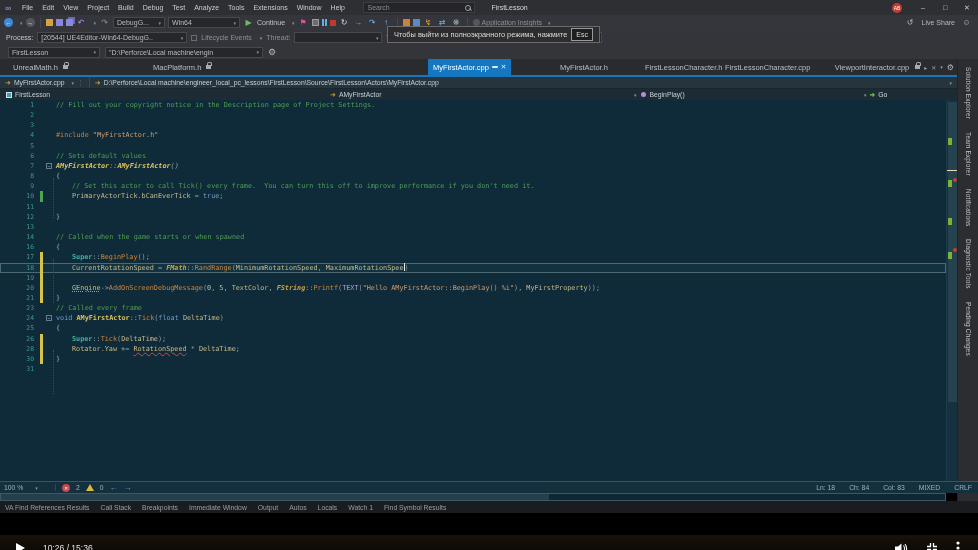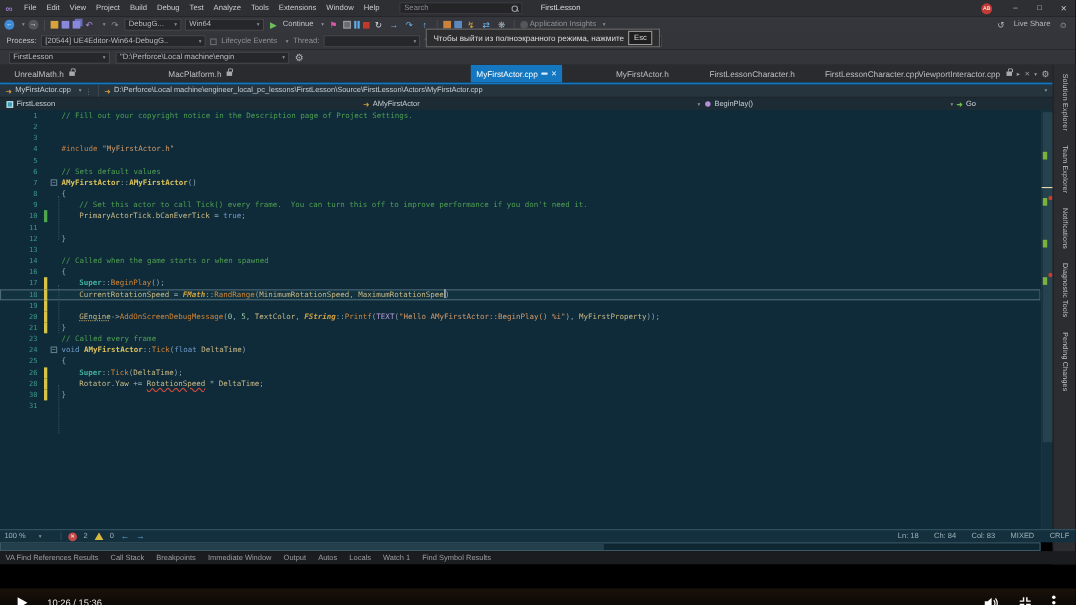--- a/index.html
+++ b/index.html
@@ -251,21 +251,21 @@
           <span>MyFirstActor.cpp</span>
           <span class="pin"></span>
           <span class="x">✕</span>
         </div>
         <div class="tab" style="left: 555px;">
           <span>MyFirstActor.h</span>
         </div>
         <div class="tab" style="left: 640px;">
           <span>FirstLessonCharacter.h</span>
         </div>
-        <div class="tab" style="left: 745px; justify-content: center;">
+        <div class="tab" style="left: 720px; justify-content: center;">
           <span>FirstLessonCharacter.cpp</span>
         </div>
       </div>
     <div id="tabbar-right">
       <span>ViewportInteractor.cpp</span>
       <span class="lock"></span>
       <span style="font-size:6px;color:#9a9ca1">▸</span>
       <span style="font-size:6px;color:#9a9ca1">✕</span>
       <span style="font-size:5px;color:#9a9ca1">▾</span>
       <span class="gear" style="font-size:8px">⚙</span>
@@ -309,21 +309,21 @@
   </div>
 
   <div class="row" id="editor">
     <div id="code-lines">
         <div class="cl"><span class="ln">1</span><span class="src" style="left: 56px;"><span class="t-cm">// Fill out your copyright notice in the Description page of Project Settings.</span></span></div>
         <div class="cl"><span class="ln">2</span><span class="src" style="left: 56px;"></span></div>
         <div class="cl"><span class="ln">3</span><span class="src" style="left: 56px;"></span></div>
         <div class="cl"><span class="ln">4</span><span class="src" style="left: 56px;"><span class="t-pp">#include </span><span class="t-str">"MyFirstActor.h"</span></span></div>
         <div class="cl"><span class="ln">5</span><span class="src" style="left: 56px;"></span></div>
         <div class="cl"><span class="ln">6</span><span class="src" style="left: 56px;"><span class="t-cm">// Sets default values</span></span></div>
-        <div class="cl"><span class="ln">7</span><span class="fold">−</span><span class="src" style="left: 56px;"><span class="t-cls">AMyFirstActor</span><span class="t-op">::</span><span class="t-cls">AMyFirstActor</span><span class="t-op">()</span></span></div>
+        <div class="cl"><span class="ln">7</span><span class="fold">−</span><span class="src" style="left: 56px; font-style: italic;"><span class="t-cls">AMyFirstActor</span><span class="t-op">::</span><span class="t-cls">AMyFirstActor</span><span class="t-op">()</span></span></div>
         <div class="cl"><span class="ln">8</span><span class="src" style="left: 56px;"><span class="t-op">{</span></span></div>
         <div class="cl"><span class="ln">9</span><span class="src" style="left: 72px;"><span class="t-cm">// Set this actor to call Tick() every frame.  You can turn this off to improve performance if you don't need it.</span></span></div>
         <div class="cl"><span class="ln">10</span><span class="bar bar-g"></span><span class="src" style="left: 72px;"><span class="t-var">PrimaryActorTick</span><span class="t-op">.</span><span class="t-var">bCanEverTick</span><span class="t-op"> = </span><span class="t-kw">true</span><span class="t-op">;</span></span></div>
         <div class="cl"><span class="ln">11</span><span class="src" style="left: 56px;"></span></div>
         <div class="cl"><span class="ln">12</span><span class="src" style="left: 56px;"><span class="t-op">}</span></span></div>
         <div class="cl"><span class="ln">13</span><span class="src" style="left: 56px;"></span></div>
         <div class="cl"><span class="ln">14</span><span class="src" style="left: 56px;"><span class="t-cm">// Called when the game starts or when spawned</span></span></div>
         <div class="cl"><span class="ln">16</span><span class="src" style="left: 56px;"><span class="t-op">{</span></span></div>
         <div class="cl"><span class="ln">17</span><span class="bar bar-y"></span><span class="src" style="left: 72px;"><span class="t-sup">Super</span><span class="t-op">::</span><span class="t-fn">BeginPlay</span><span class="t-op">();</span></span></div>
         <div class="cl cur"><span class="ln">18</span><span class="bar bar-y"></span><span class="src" style="left: 72px;"><span class="t-var">CurrentRotationSpeed</span><span class="t-op"> = </span><span class="t-clsi">FMath</span><span class="t-op">::</span><span class="t-fn">RandRange</span><span class="t-op">(</span><span class="t-var">MinimumRotationSpeed</span><span class="t-op">, </span><span class="t-var">MaximumRotationSpee</span><span class="caret"></span><span class="t-op">)</span></span></div>

